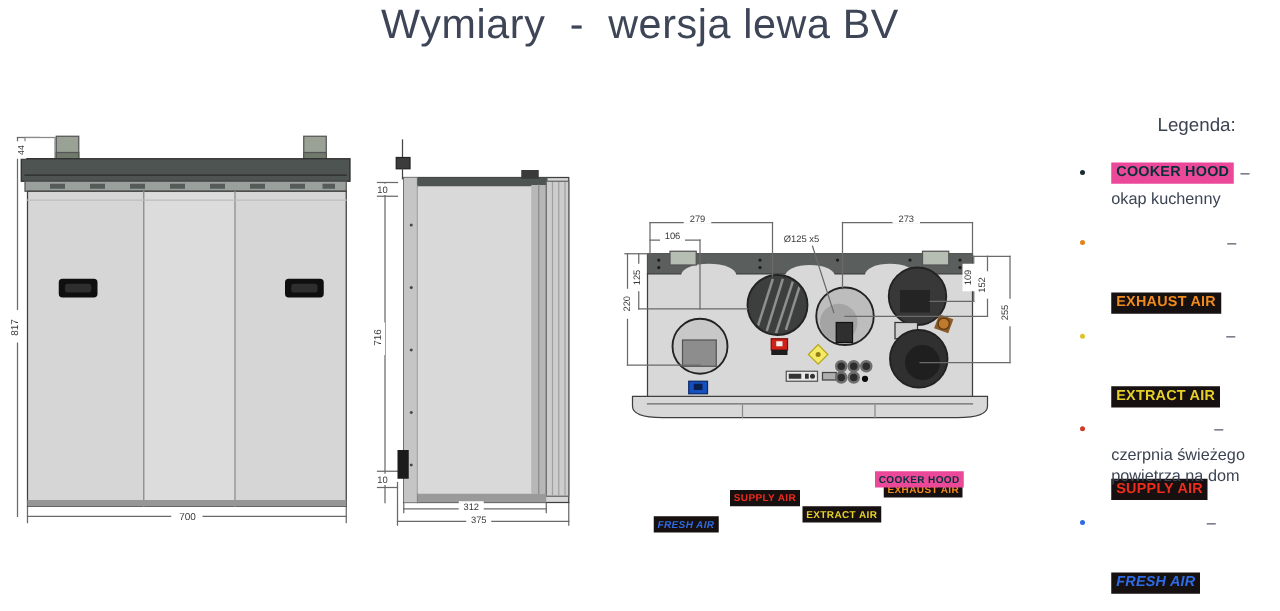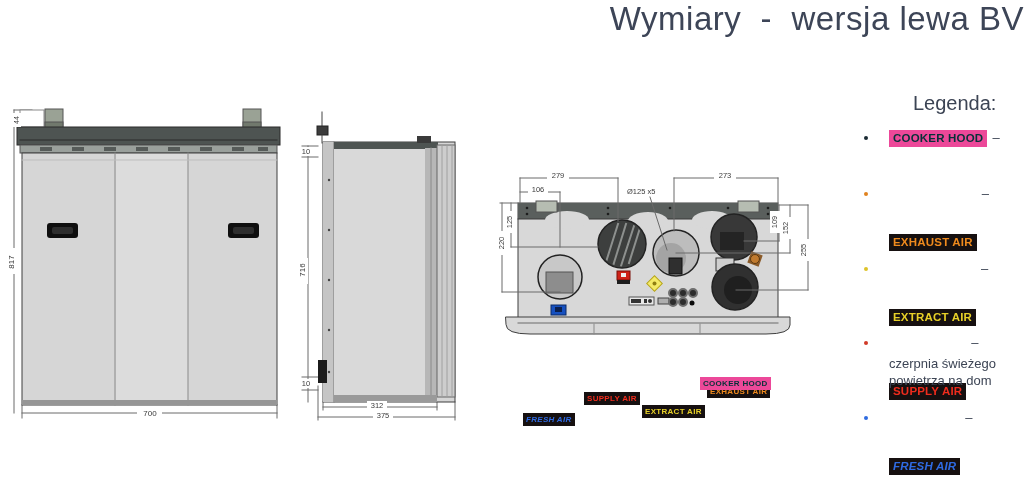--- a/index.html
+++ b/index.html
@@ -1,30 +1,30 @@
 <!DOCTYPE html>
 <html><head>
 <meta charset="utf-8">
 <style>
   html,body{margin:0;padding:0;background:#fff;}
   .canvas{position:relative;width:1024px;height:489px;background:#ffffff;overflow:hidden;
           font-family:"Liberation Sans",sans-serif;}
   .abs{position:absolute;}
-  .title{position:absolute;left:0;top:8;width:1024px;text-align:right;font-size:33px;
+  .title{position:absolute;left:0;top:8;width:1024px;text-align:center;font-size:33px;
          color:#3d4557;white-space:pre;letter-spacing:.5px;}
   svg text{font-family:"Liberation Sans",sans-serif;fill:#3a3a3a;}
   .plabel{position:absolute;font-size:8px;font-weight:bold;line-height:9px;padding:2px 3px;
           white-space:nowrap;letter-spacing:.3px;}
   .dark-bg{background:#161010;margin-top:48px;}
   .t-red{color:#ee2c1d;}
   .t-blue{color:#2f6be4;font-style:italic;}
   .t-yellow{color:#e7d028;}
   .t-orange{color:#ef8a1d;}
   .teal-bg{background:#ec4899;color:#063138;}
-  .lg-head{position:absolute;font-size:20px;color:#3c4454;}
+  .lg-head{position:absolute;font-size:15px;color:#3c4454;margin-left:13px;}
   .lg-row{position:absolute;display:flex;align-items:flex-start;white-space:nowrap;}
   .lg-lbl{font-size:11.5px;font-weight:bold;line-height:13px;padding:2px 4px;letter-spacing:.2px;}
   .lg-dash{margin-left:5px;font-size:13px;color:#3c4454;line-height:16px;}
   .lg-desc{position:absolute;font-size:13px;line-height:17px;color:#3c4454;}
   .bullet{position:absolute;width:4px;height:4px;border-radius:50%;}
 </style>
 </head>
 <body>
 
 <div class="canvas">
@@ -286,20 +286,21 @@
   <div class="plabel dark-bg t-orange" style="left:707px;top:337px">EXHAUST AIR</div>
   <div class="plabel teal-bg" style="left:700px;top:377px">COOKER HOOD</div>
 
   <div class="lg-head" style="left:913px;top:92px">Legenda:</div>
 
   <span class="bullet" style="left:864px;top:136px;background:#1a2b33"></span>
   <div class="lg-row" style="left:889px;top:130px">
     <span class="lg-lbl teal-bg">COOKER HOOD</span>
     <span class="lg-dash">–</span>
   </div>
+  <div class="lg-desc" style="left:889px;top:150px;width:130px">okap kuchenny</div>
 
   <span class="bullet" style="left:864px;top:192px;background:#e0821f"></span>
   <div class="lg-row" style="left:889px;top:186px">
     <span class="lg-lbl dark-bg t-orange">EXHAUST AIR</span>
     <span class="lg-dash">–</span>
   </div>
 
   <span class="bullet" style="left:864px;top:267px;background:#ddc32a"></span>
   <div class="lg-row" style="left:889px;top:261px">
     <span class="lg-lbl dark-bg t-yellow">EXTRACT AIR</span>

